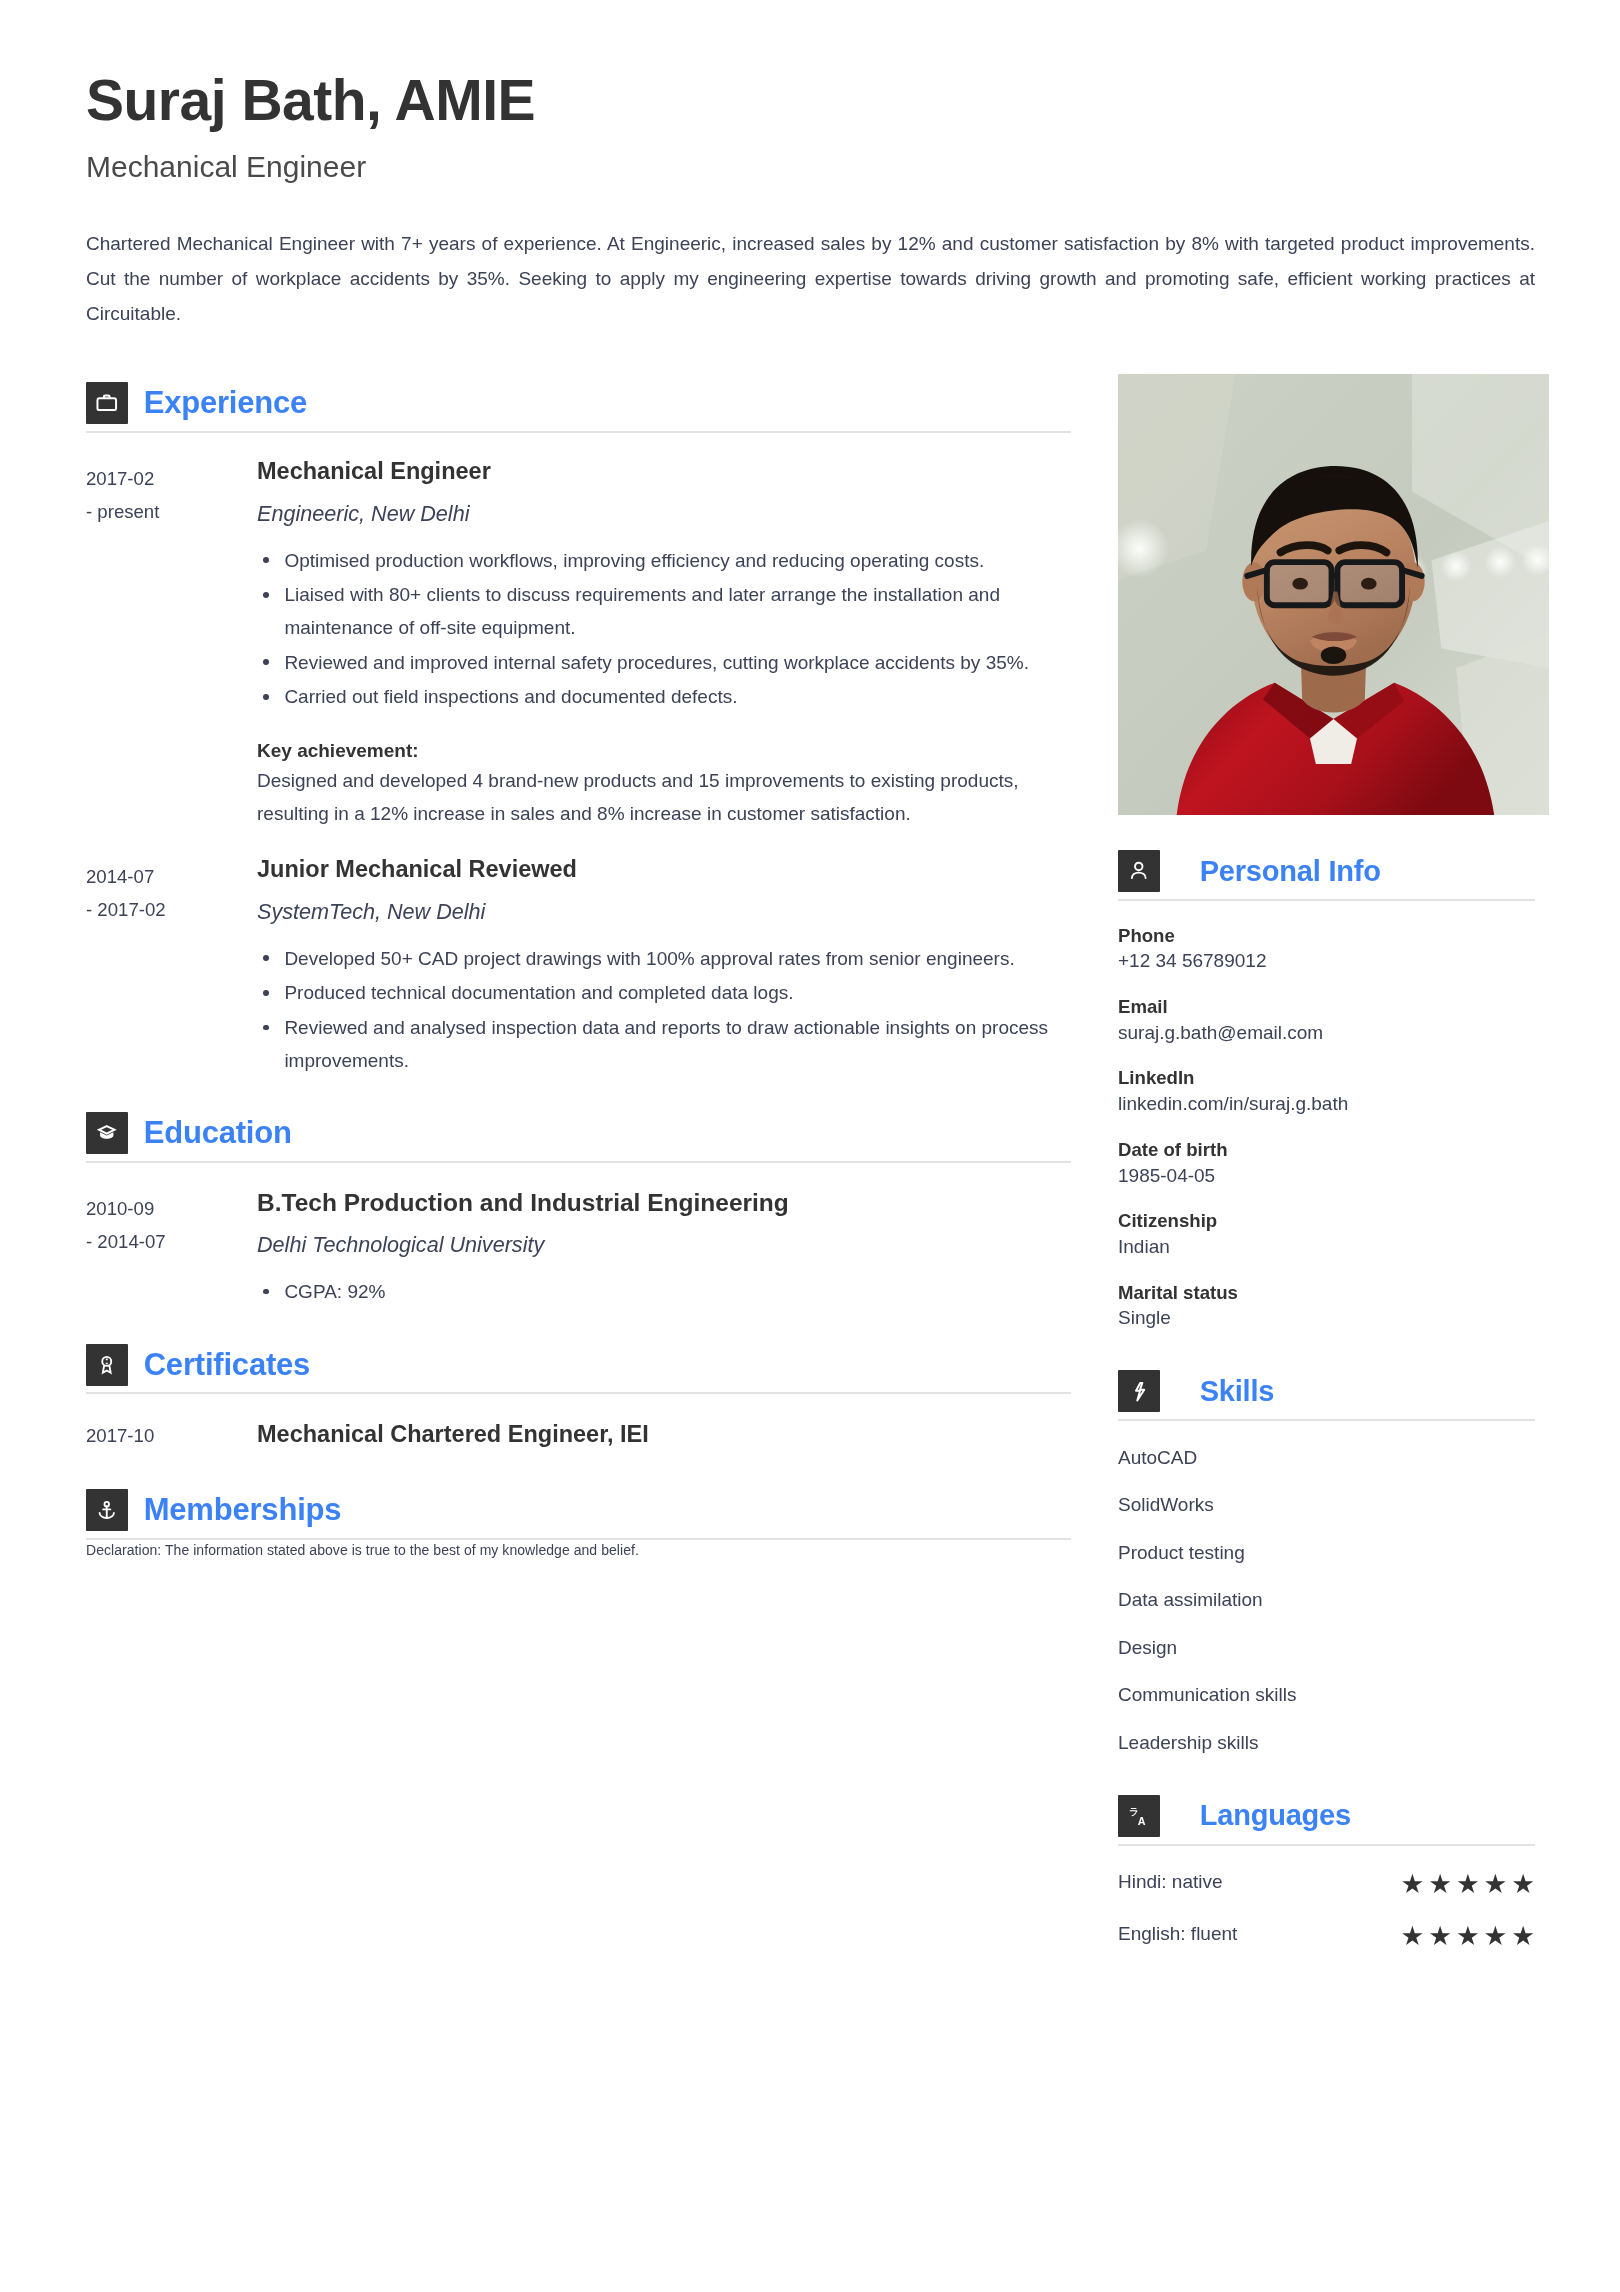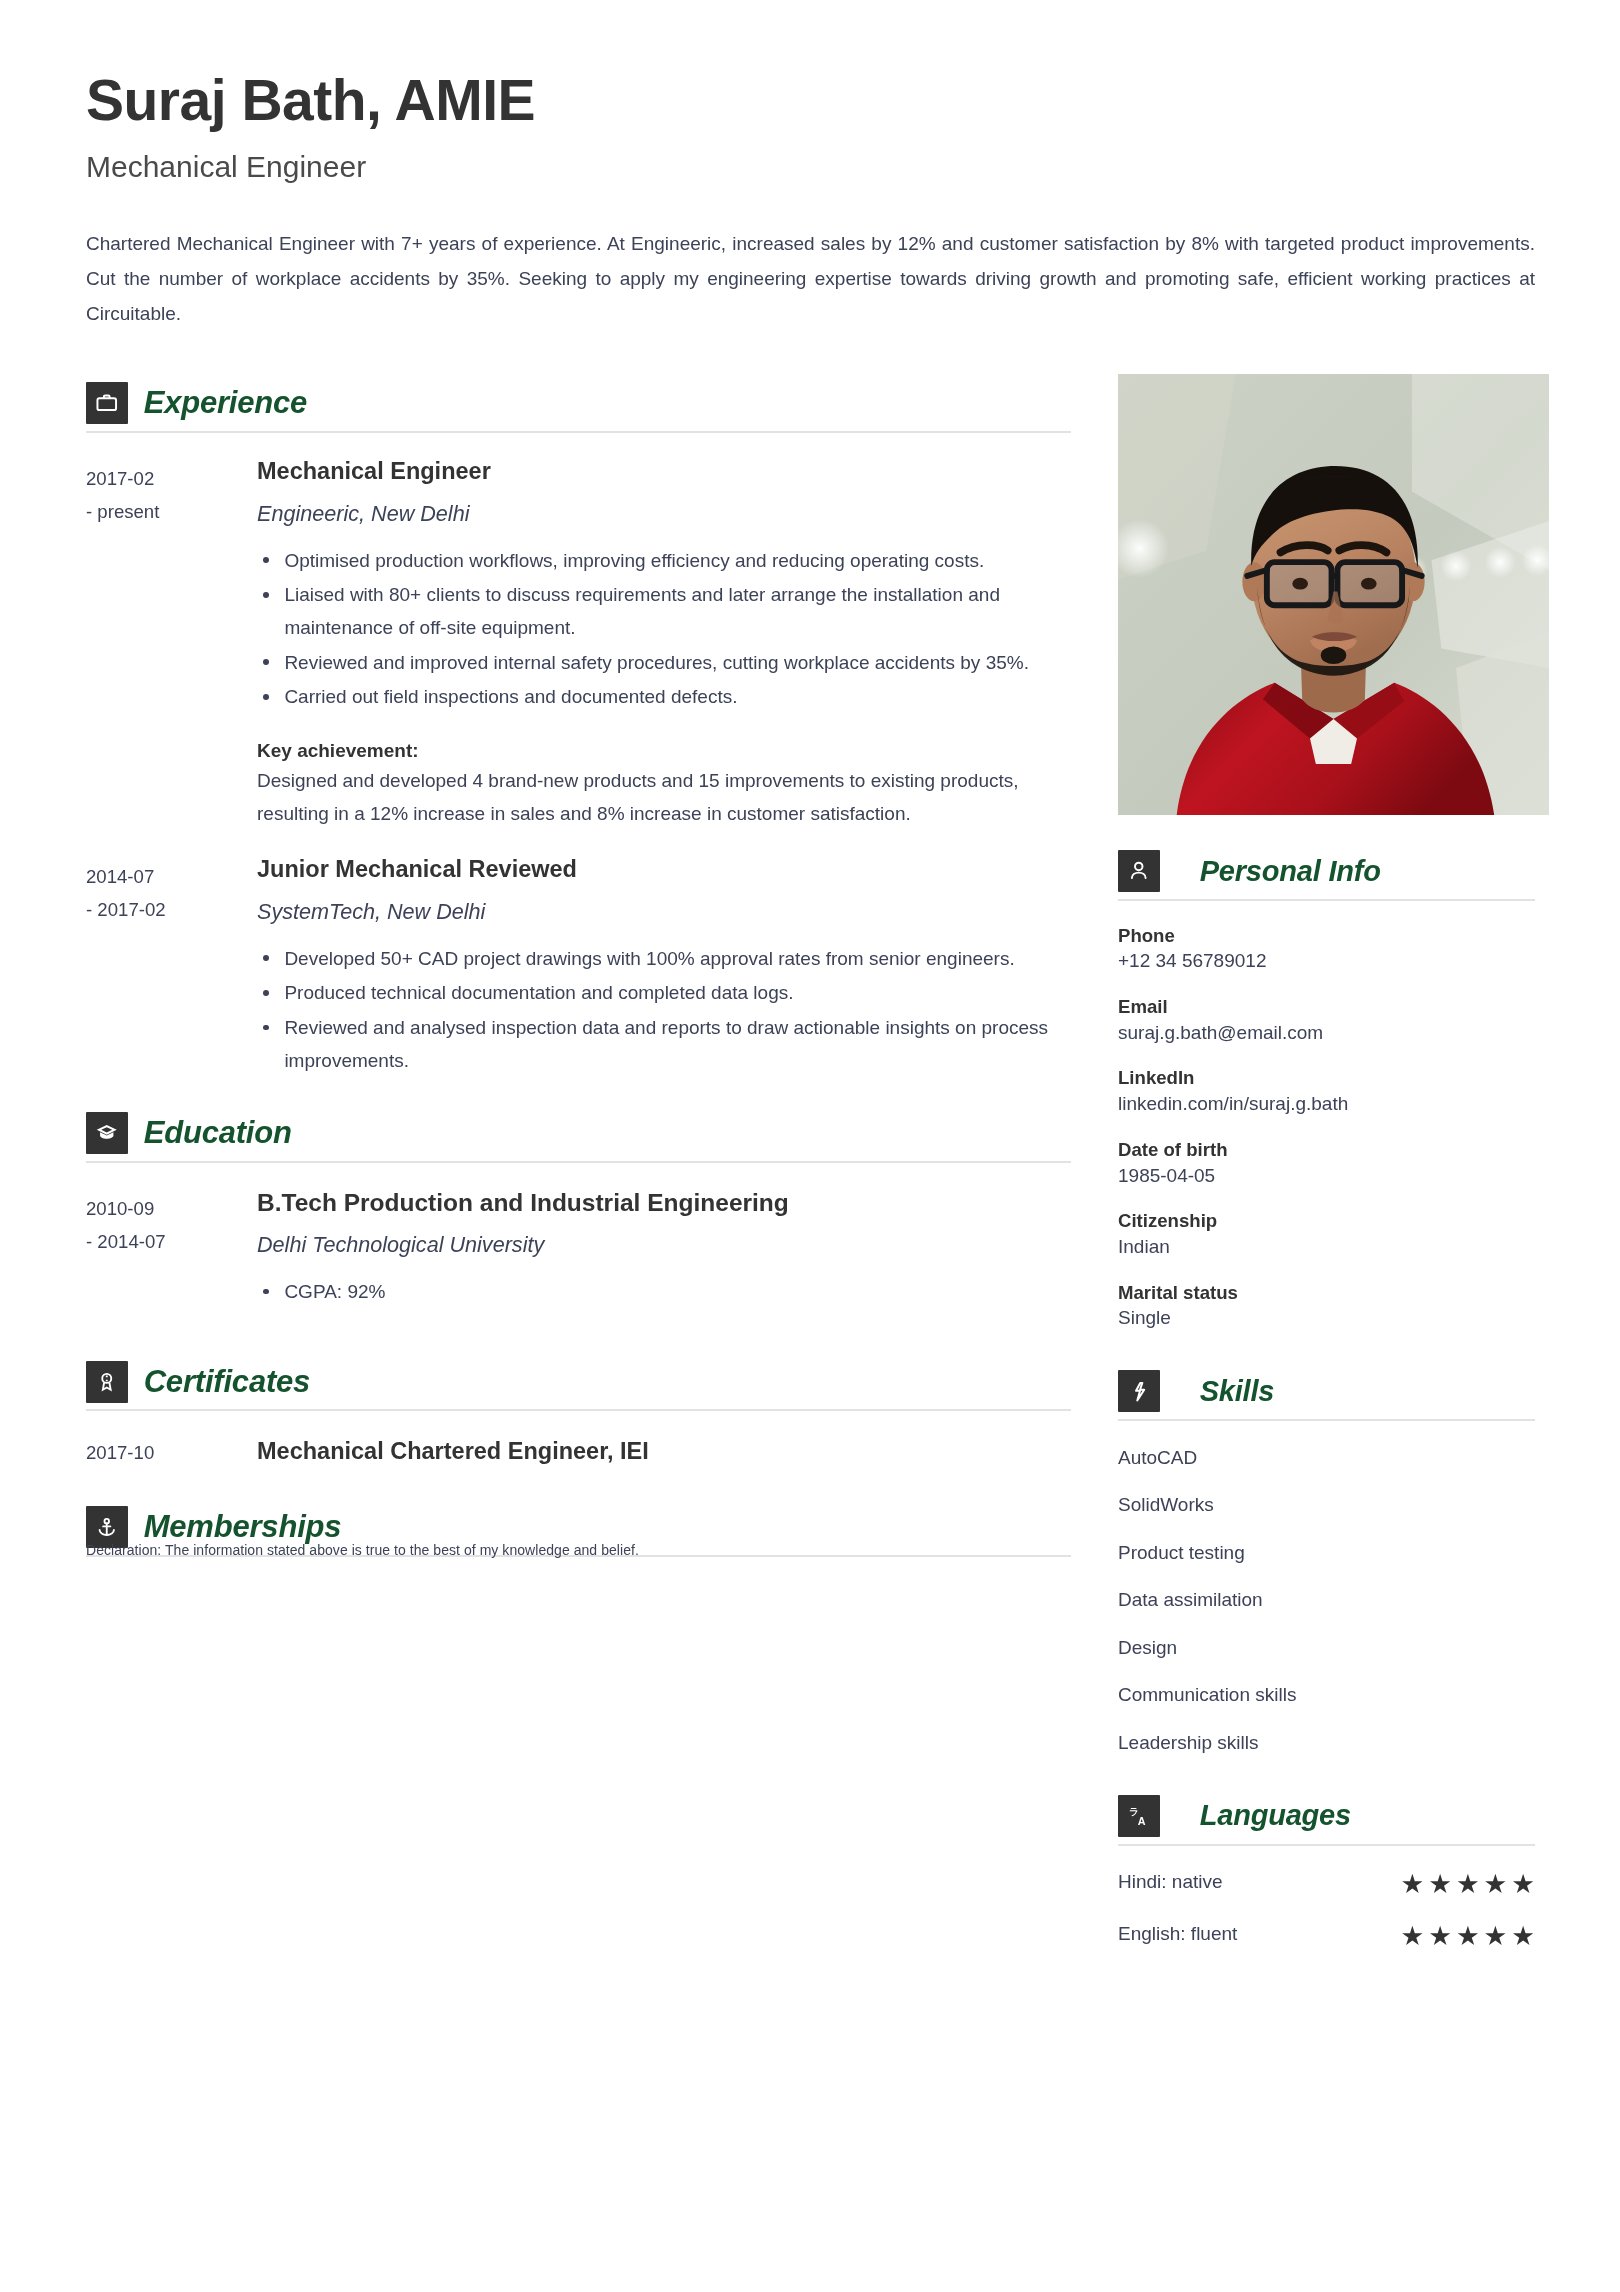--- a/index.html
+++ b/index.html
@@ -29,21 +29,21 @@
   .right { width:417px; flex:0 0 417px; margin-left:47px; }
 
   
   .sec { margin-top:7.8px; }
   .sec-head { display:flex; align-items:center; gap:15.7px; }
   .sec-icon {
     width:42px; height:42px; flex:0 0 42px; background:#333333;
     display:flex; align-items:center; justify-content:center; border-radius:1px;
   }
   .sec-icon svg { display:block; }
-  .sec-title { font-size:31px; font-weight:bold; color:#14532d; letter-spacing:-0.2px;font-style:italic; }
+  .sec-title { font-size:31px; font-weight:bold; color:#3b82f6; letter-spacing:-0.2px; }
   .sec-title.small { font-size:29px;margin-left:24px; }
   .sec-rule { height:2px; background:#e2e2e2; margin-top:6.9px; }
 
   
   .entry { display:flex; margin-top:25.5px; }
   .entry-date {
     width:127px; flex:0 0 127px; font-size:18.6px; color:#3c4257; line-height:1.75; padding-top:4.9px;
   }
   .entry-date span { display:block; }
   .entry-body { flex:1; padding-left:44px; }
@@ -177,21 +177,21 @@
           <div class="entry-body">
             <div class="entry-role">B.Tech Production and Industrial Engineering</div>
             <div class="entry-company">Delhi Technological University</div>
             <ul class="bullets">
               <li>CGPA: 92%</li>
             </ul>
           </div>
         </div>
       </div>
 
-      <div class="sec" style="margin-top:50px;">
+      <div class="sec" style="margin-top:33px;">
         <div class="sec-head">
           <div class="sec-icon">
             <svg width="23.5" height="23.5" viewBox="0 0 24 24" fill="none" stroke="#ffffff" stroke-width="1.9">
               <circle cx="12" cy="8.6" r="4.6"></circle>
               <path d="M9.3 12.9 8 20.2l4-2.3 4 2.3-1.3-7.3"></path>
               <path d="M12 5.6v1.7M12 10v1.6"></path>
             </svg>
           </div>
           <div class="sec-title">Certificates</div>
         </div>

